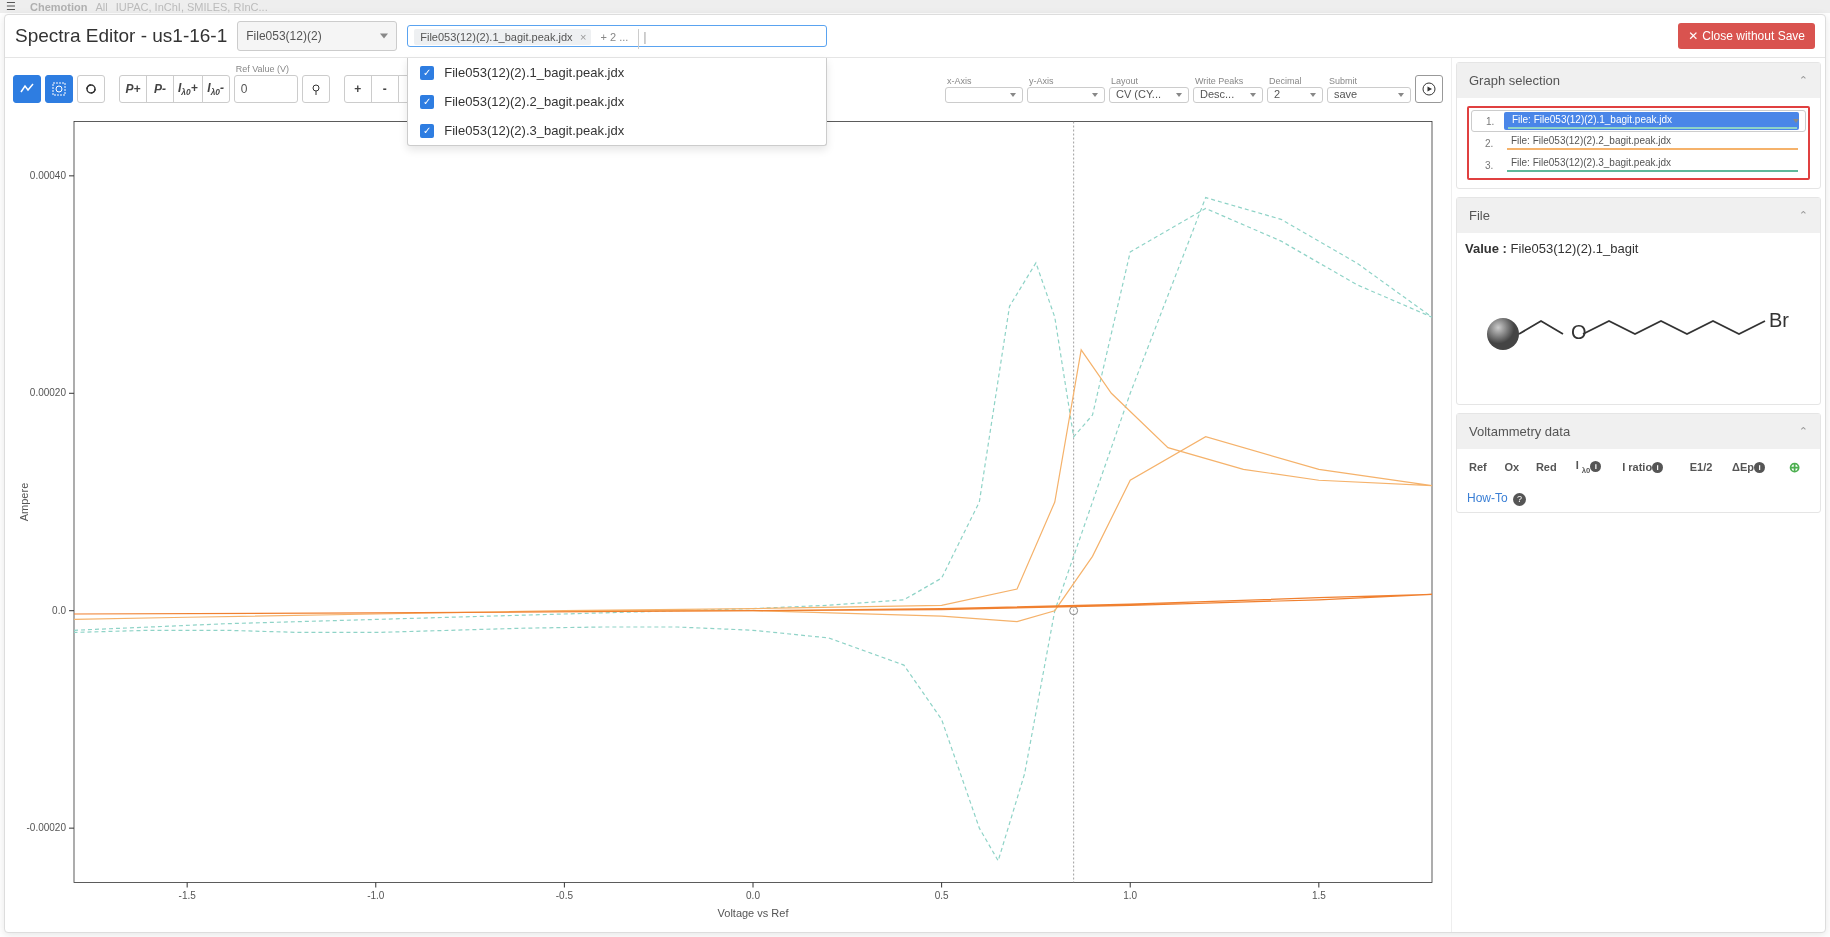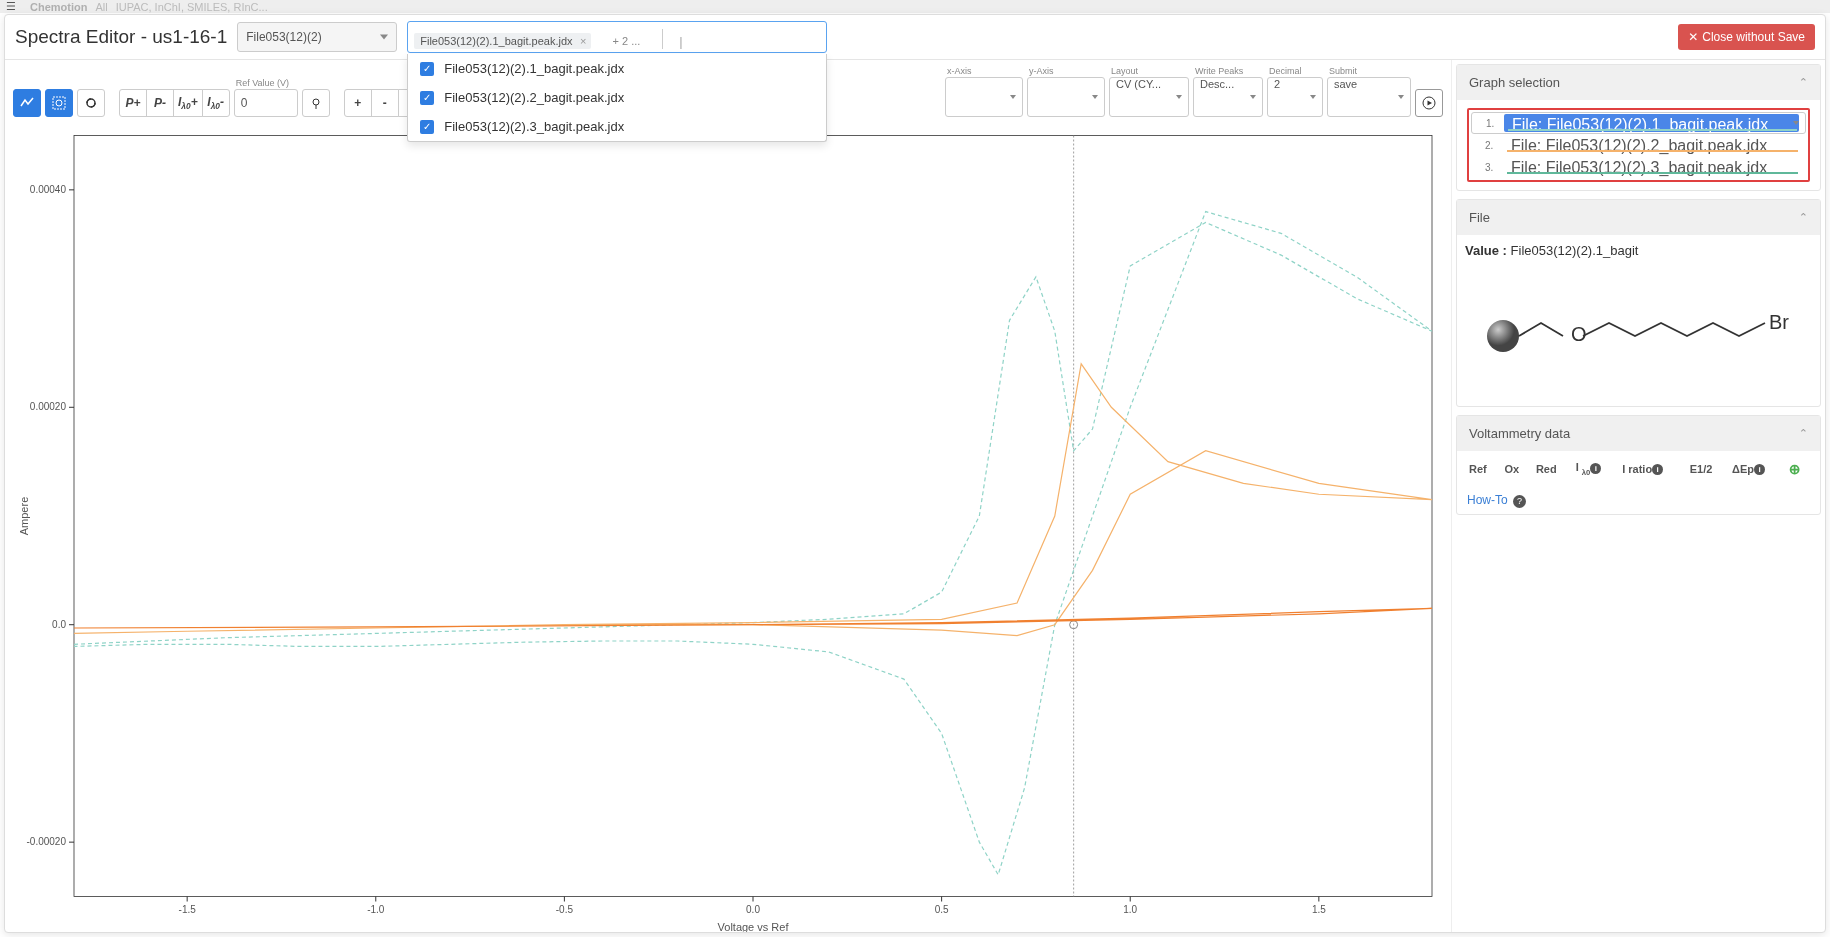--- a/index.html
+++ b/index.html
@@ -6,57 +6,57 @@
 body { font-family: -apple-system, BlinkMacSystemFont, "Segoe UI", Helvetica, Arial, sans-serif; font-size: 13px; background: #fff; color: #333; }
 .top-bar { height: 13px; background: #eee; display: flex; align-items: center; padding: 0 6px; font-size: 11px; color: #555; gap: 8px; overflow: hidden; }
 .top-bar .menu-icon { width: 16px; }
 .top-bar .brand { color: #b0b0b0; font-weight: 600; }
 .top-bar .fade { color: #bbb; }
 .modal { position: absolute; top: 14px; left: 4px; right: 4px; bottom: 4px; background: #fff; border: 1px solid #ddd; border-radius: 4px; box-shadow: 0 2px 8px rgba(0,0,0,0.1); display: flex; flex-direction: column; }
 .modal-header { display: flex; align-items: center; padding: 6px 10px; border-bottom: 1px solid #e5e5e5; gap: 10px; }
 .modal-title { font-size: 19px; font-weight: 500; color: #333; white-space: nowrap; }
 .dropdown { position: relative; border: 1px solid #ccc; border-radius: 3px; height: 30px; display: flex; align-items: center; padding: 0 24px 0 8px; background: #f5f5f5; font-size: 12px; color: #555; min-width: 160px; }
 .dropdown::after { content: ""; position: absolute; right: 8px; top: 50%; width: 0; height: 0; border-left: 4px solid transparent; border-right: 4px solid transparent; border-top: 5px solid #888; transform: translateY(-50%); }
-.multi-select { position: relative; border: 1px solid #5aa3f0; border-radius: 3px; height: 32px; flex: 1; max-width: 420px; display: flex; align-items: flex-end; padding: 3px 6px; gap: 16px; }
+.multi-select { position: relative; border: 1px solid #5aa3f0; border-radius: 3px; height: 22px; flex: 1; max-width: 420px; display: flex; align-items: flex-start; padding: 3px 6px; gap: 4px; }
 .chip { background: #eef0f2; color: #555; font-size: 11px; padding: 2px 18px 2px 6px; border-radius: 2px; position: relative; }
 .chip .x { position: absolute; right: 4px; top: 2px; color: #999; font-size: 11px; }
 .chip-more { color: #888; font-size: 11px; padding: 2px 6px; }
 .multi-sep { width: 1px; height: 20px; background: #ccc; }
 .dropdown-menu { position: absolute; top: 32px; left: -1px; right: -1px; background: #fff; border: 1px solid #ccc; border-top: none; border-radius: 0 0 3px 3px; box-shadow: 0 4px 8px rgba(0,0,0,0.1); z-index: 100; }
 .dd-item { display: flex; align-items: center; gap: 10px; padding: 7px 12px; font-size: 13px; color: #333; }
 .dd-item .cb { width: 14px; height: 14px; background: #2e7de1; border-radius: 2px; display: flex; align-items: center; justify-content: center; color: #fff; font-size: 10px; }
 .close-btn { margin-left: auto; background: #d9534f; color: #fff; border: none; padding: 6px 10px; border-radius: 3px; font-size: 12px; display: flex; align-items: center; gap: 4px; }
 .modal-body { flex: 1; display: flex; overflow: hidden; }
 .left-panel { flex: 1; display: flex; flex-direction: column; padding: 6px 8px 8px 8px; }
 .toolbar { display: flex; align-items: flex-end; gap: 4px; margin-bottom: 6px; }
 .tbtn { border: 1px solid #ccc; background: #fff; border-radius: 3px; height: 28px; min-width: 28px; display: flex; align-items: center; justify-content: center; font-size: 12px; font-weight: 600; color: #444; padding: 0 4px; }
 .tbtn.active { background: #2e7de1; border-color: #2e7de1; color: #fff; }
 .tbtn-group { display: flex; }
 .tbtn-group .tbtn { border-radius: 0; margin-left: -1px; }
 .tbtn-group .tbtn:first-child { border-radius: 3px 0 0 3px; margin-left: 0; }
 .tbtn-group .tbtn:last-child { border-radius: 0 3px 3px 0; }
 .field-wrap { display: flex; flex-direction: column; }
 .field-wrap .lbl { font-size: 9px; color: #888; margin-bottom: 1px; margin-left: 2px; }
 .num-input { border: 1px solid #ccc; border-radius: 3px; height: 28px; padding: 0 6px; font-size: 12px; color: #555; width: 64px; }
-.sel { border: 1px solid #ccc; border-radius: 3px; height: 40px; padding: 0 20px 0 6px; font-size: 11px; color: #555; background: #fff; position: relative; }
+.sel { border: 1px solid #ccc; border-radius: 3px; height: 16px; padding: 0 20px 0 6px; font-size: 11px; color: #555; background: #fff; position: relative; }
 .sel::after { content: ""; position: absolute; right: 6px; top: 50%; width: 0; height: 0; border-left: 3px solid transparent; border-right: 3px solid transparent; border-top: 4px solid #888; transform: translateY(-50%); }
 .toolbar-spacer { flex: 1; }
 .play-btn { border: 1px solid #999; background: #fff; border-radius: 3px; height: 28px; width: 28px; display: flex; align-items: center; justify-content: center; }
 .chart-area { flex: 1; position: relative; border: 1px solid #fff; }
 .chart-svg { width: 100%; height: 100%; }
 .right-panel { width: 374px; border-left: 1px solid #eee; display: flex; flex-direction: column; overflow-y: auto; padding: 0 4px; }
 .panel { border: 1px solid #e5e5e5; border-radius: 3px; margin: 4px 0; }
 .panel-head { background: #f0f0f0; padding: 10px 12px; font-size: 13px; color: #555; display: flex; align-items: center; justify-content: space-between; }
 .panel-head .chev { color: #999; font-size: 11px; }
 .panel-body { padding: 8px 10px; }
 .graph-list { border: 2px solid #e04040; border-radius: 2px; padding: 2px; }
 .graph-row { position: relative; height: 22px; display: flex; align-items: center; }
 .gbar { position: absolute; left: 36px; right: 8px; height: 2px; }
 .gnum { position: absolute; left: 14px; font-size: 10px; color: #777; }
-.gtxt { position: absolute; left: 40px; top: 3px; font-size: 16px; color: #555; }
+.gtxt { position: absolute; left: 40px; top: 3px; font-size: 10px; color: #555; }
 .graph-row.sel .wrap { position: absolute; left: 32px; right: 6px; top: 1px; bottom: 1px; background: #4a86e8; border-radius: 2px; }
 .graph-row.sel .gtxt { color: #fff; z-index: 2; }
 .graph-row.sel .gbar { z-index: 2; }
 .info-title { font-size: 13px; padding: 8px; }
 .info-title b { font-weight: 700; }
 .molecule { height: 140px; display: flex; align-items: center; justify-content: center; }
 .vdata-table { width: 100%; font-size: 11px; border-collapse: collapse; }
 .vdata-table th, .vdata-table td { text-align: left; padding: 6px 4px; color: #555; font-weight: 400; }
 .vdata-table th { font-size: 11px; font-weight: bold; }
 .add-btn { color: #4caf50; font-size: 14px; }

